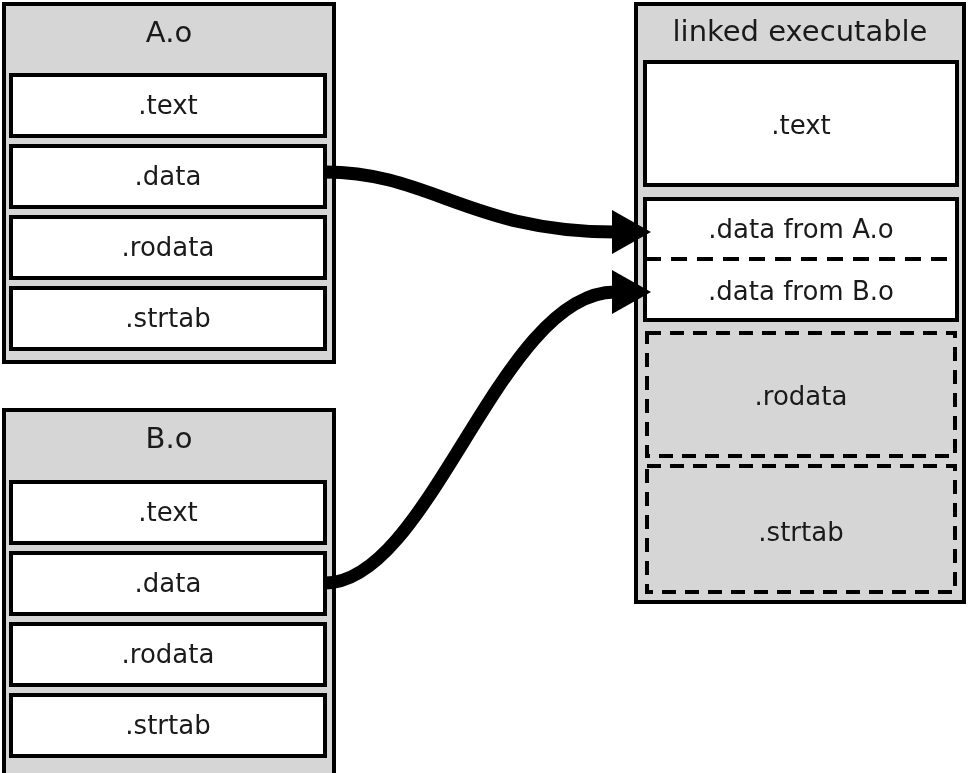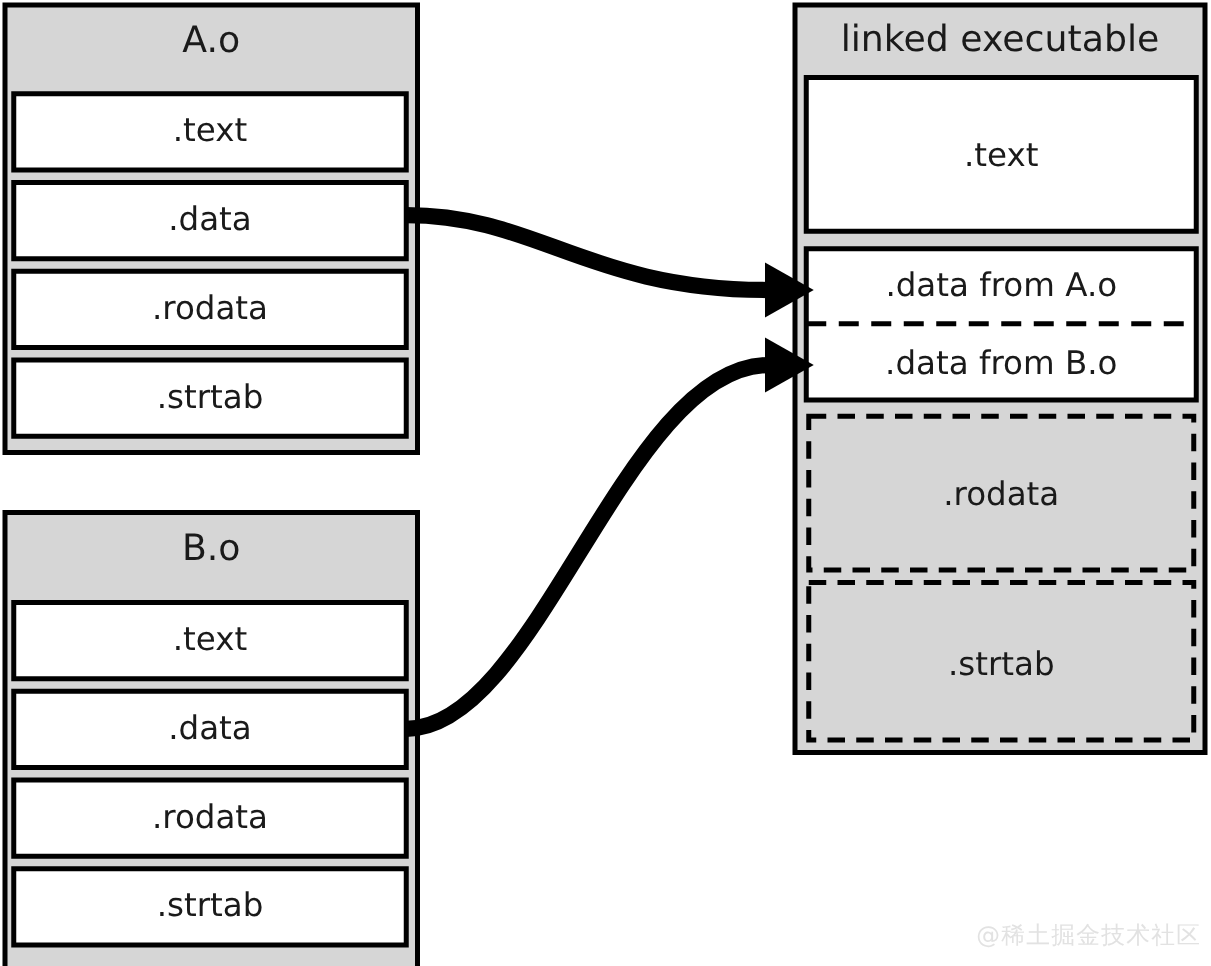--- a/index.html
+++ b/index.html
@@ -168,15 +168,14 @@
       <polygon class="arrow-head" points="612,210 651,232 612,254"></polygon>
     </g>
 
     <g>
       <path class="link-arrow" d="M 325 583 C 430 583, 500 292, 615 292"></path>
       <polygon class="arrow-head" points="612,270 651,292 612,314"></polygon>
     </g>
 
   </svg>
 
-  <div class="watermark-text">@稀土掘金技术社区</div>
 
 </div>
 
 </body></html>

